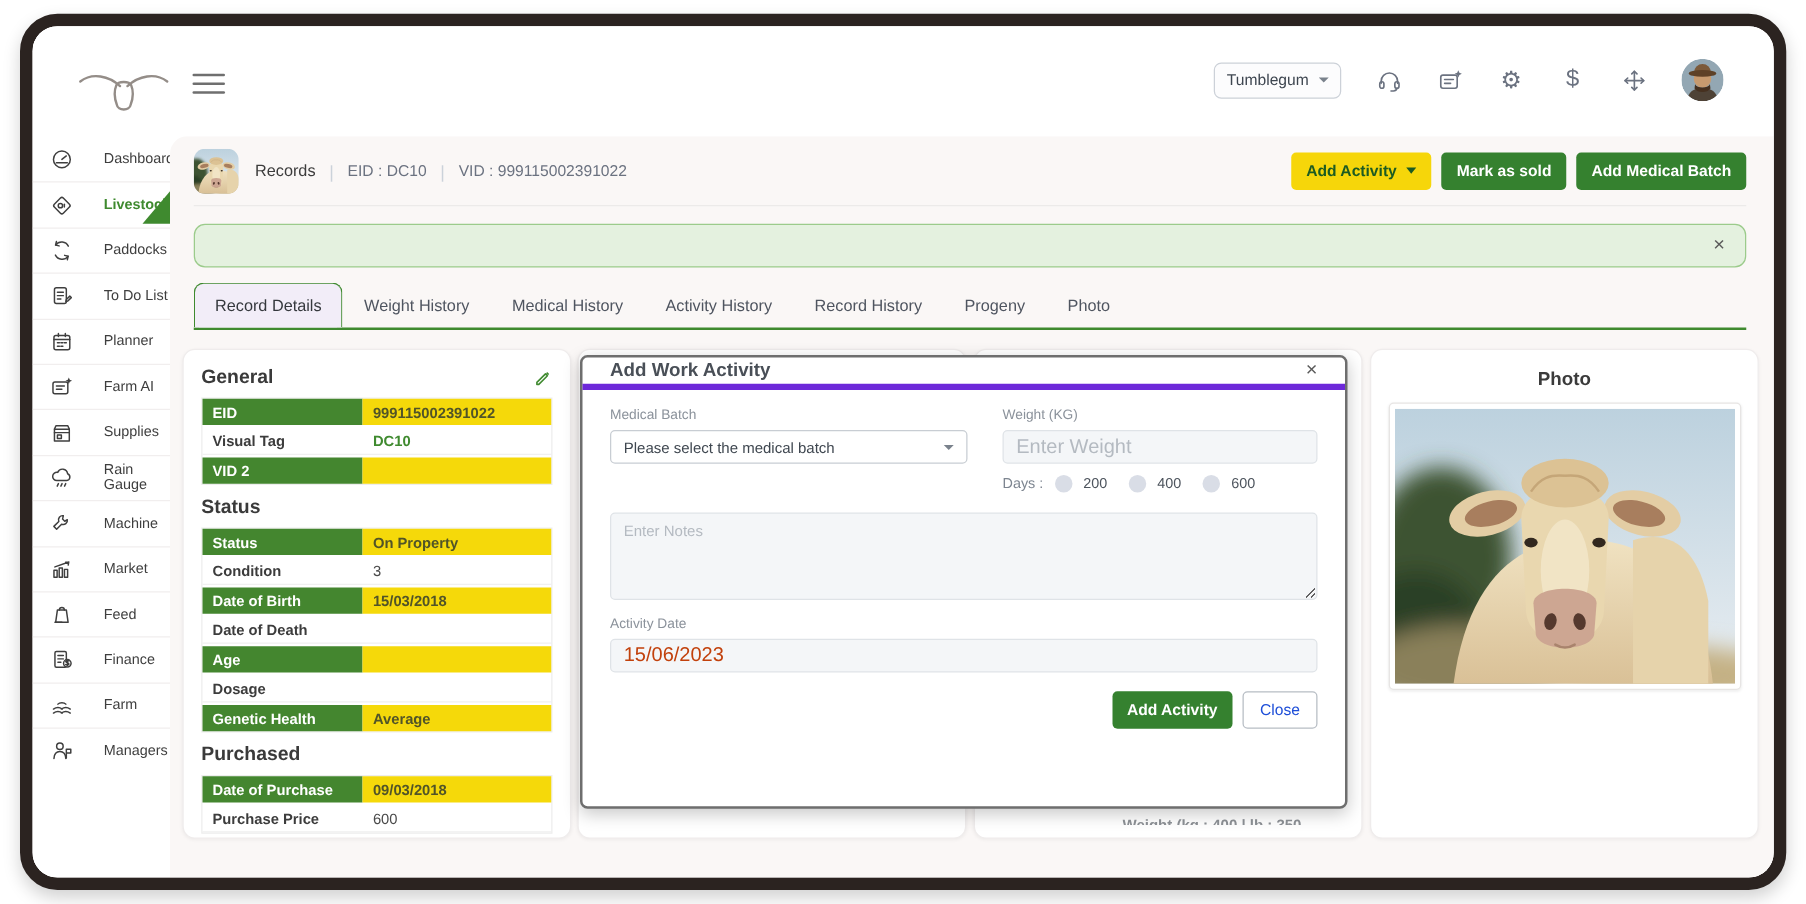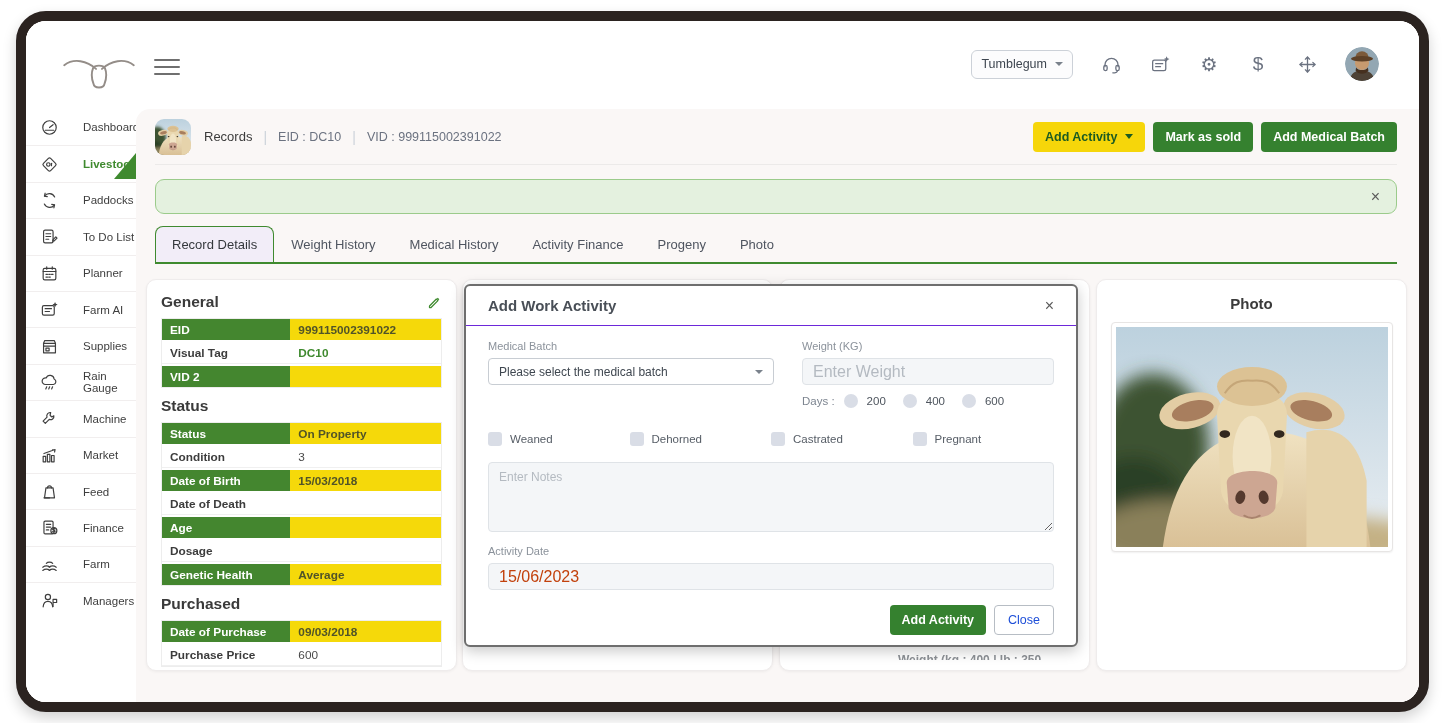--- a/index.html
+++ b/index.html
@@ -93,22 +93,22 @@
   
   .photo-title{text-align:center;font-size:15px;font-weight:700;color:#3b3b3b;margin:5px 0 10px}
   .photo-box{margin:0 auto;width:282px;height:230px;border:1px solid #e7e5e4;border-radius:4px;
     padding:4px;background:#fff;box-shadow:0 1px 2px rgba(0,0,0,.06)}
   .photo-img{width:100%;height:100%;overflow:hidden}
 
   
   .modal{position:absolute;left:328px;top:175px;width:614px;height:363px;background:#fff;
     border:2px solid #6e6e6e;border-radius:6px;z-index:5;box-shadow:0 4px 14px rgba(0,0,0,.22);
     padding:0 22px}
-  .m-head{height:40px;display:flex;align-items:center;margin:0 -22px;padding:0 22px;
-    border-bottom:1px solid #6d28d9}
+  .m-head{height:26px;display:flex;align-items:center;margin:0 -22px;padding:0 22px;
+    border-bottom:5px solid #6d28d9}
   .m-title{font-size:15px;color:#494f57;font-weight:600}
   .m-close{margin-left:auto;font-size:16px;color:#5a5a5a;cursor:pointer;line-height:1}
   .m-row{display:flex;margin-top:14px}
   .m-col1{flex:0 0 286px}
   .m-col2{flex:1;margin-left:28px}
   .f-label{font-size:11px;color:#8b929b;margin-bottom:6px}
   .select{height:27px;border:1px solid #c8cdd3;border-radius:4px;background:#fff;display:flex;
     align-items:center;padding:0 10px;font-size:12px;color:#3f4750;cursor:pointer}
   .input{height:27px;width:100%;background:#f4f6f8;border:1px solid #dfe3e7;border-radius:4px;
     padding:0 10px;font-size:16px;color:#c2410c;font-family:"Liberation Sans",sans-serif}
@@ -396,21 +396,22 @@
     </div>
 
     <div class="banner">
       <span class="banner-close">×</span>
     </div>
 
     <div class="tabs" id="tabs">
           <div class="tab active">Record Details</div>
           <div class="tab">Weight History</div>
           <div class="tab">Medical History</div>
-          <div class="tab">Activity Finance</div>
+          <div class="tab">Activity History</div>
+          <div class="tab">Record History</div>
           <div class="tab">Progeny</div>
           <div class="tab">Photo</div>
         </div>
 
     <div class="card card-left" id="card-details">
           <div class="sec-head">
             <span class="sec-title">General</span>
             <span class="edit-ic">
               <svg width="15" height="15" viewBox="0 0 24 24" fill="none" stroke="#3F8A2F" stroke-width="2" stroke-linejoin="round">
                 <path d="M4 17.5 L15 6.5 l2.5 2.5 L6.5 20 H4 z"></path>
@@ -505,38 +506,20 @@
             <span class="days-lbl">Days :</span>
           <span class="radio"></span>
                 <span class="opt-lbl">200</span>
                 <span class="radio"></span>
                 <span class="opt-lbl">400</span>
                 <span class="radio"></span>
                 <span class="opt-lbl">600</span>
               </div>
         </div>
       </div>
-      <div class="chk-row" id="chk-row">
-            <span class="chk-item">
-              <span class="chk"></span>
-              <span class="chk-lbl">Weaned</span>
-            </span>
-            <span class="chk-item">
-              <span class="chk"></span>
-              <span class="chk-lbl">Dehorned</span>
-            </span>
-            <span class="chk-item">
-              <span class="chk"></span>
-              <span class="chk-lbl">Castrated</span>
-            </span>
-            <span class="chk-item">
-              <span class="chk"></span>
-              <span class="chk-lbl">Pregnant</span>
-            </span>
-          </div>
       <div class="notes-wrap">
         <textarea class="notes" placeholder="Enter Notes" style=""></textarea>
       </div>
       <div class="date-wrap">
         <div class="f-label">Activity Date</div>
         <input class="input" value="15/06/2023" style="">
       </div>
       <div class="m-footer">
         <button class="btn btn-green">Add Activity</button>
         <button class="btn-close">Close</button>

